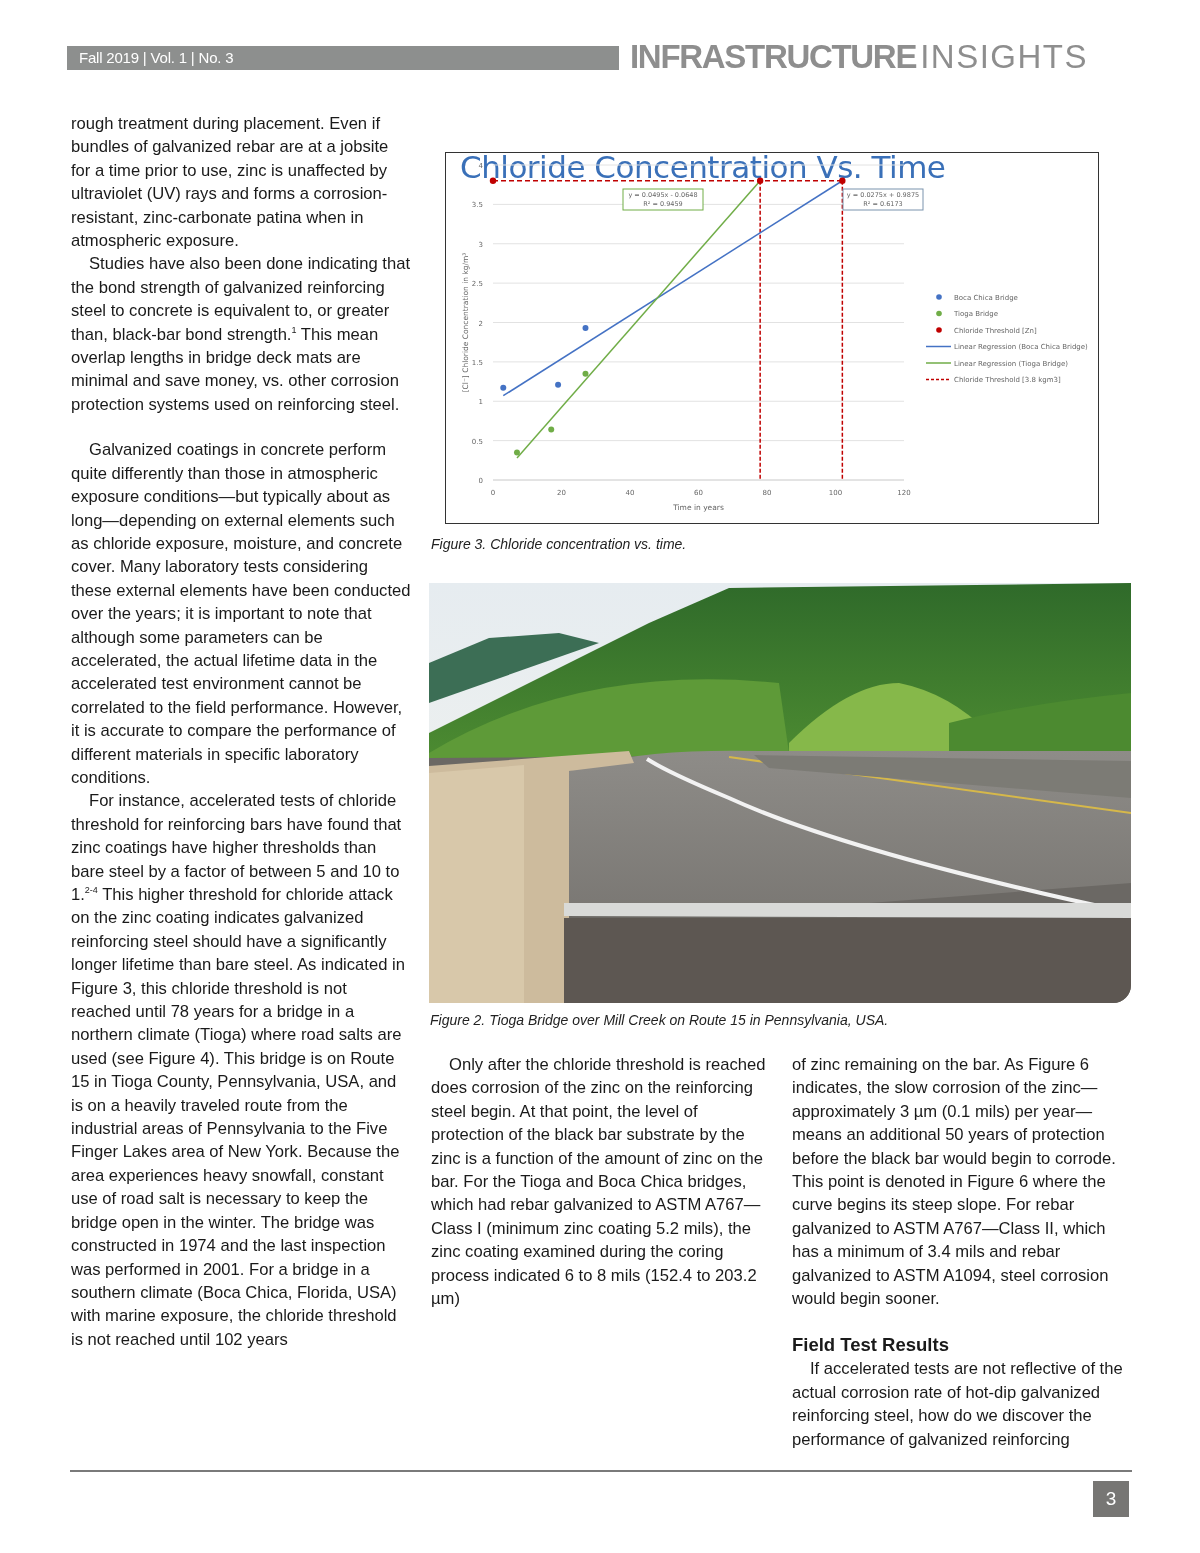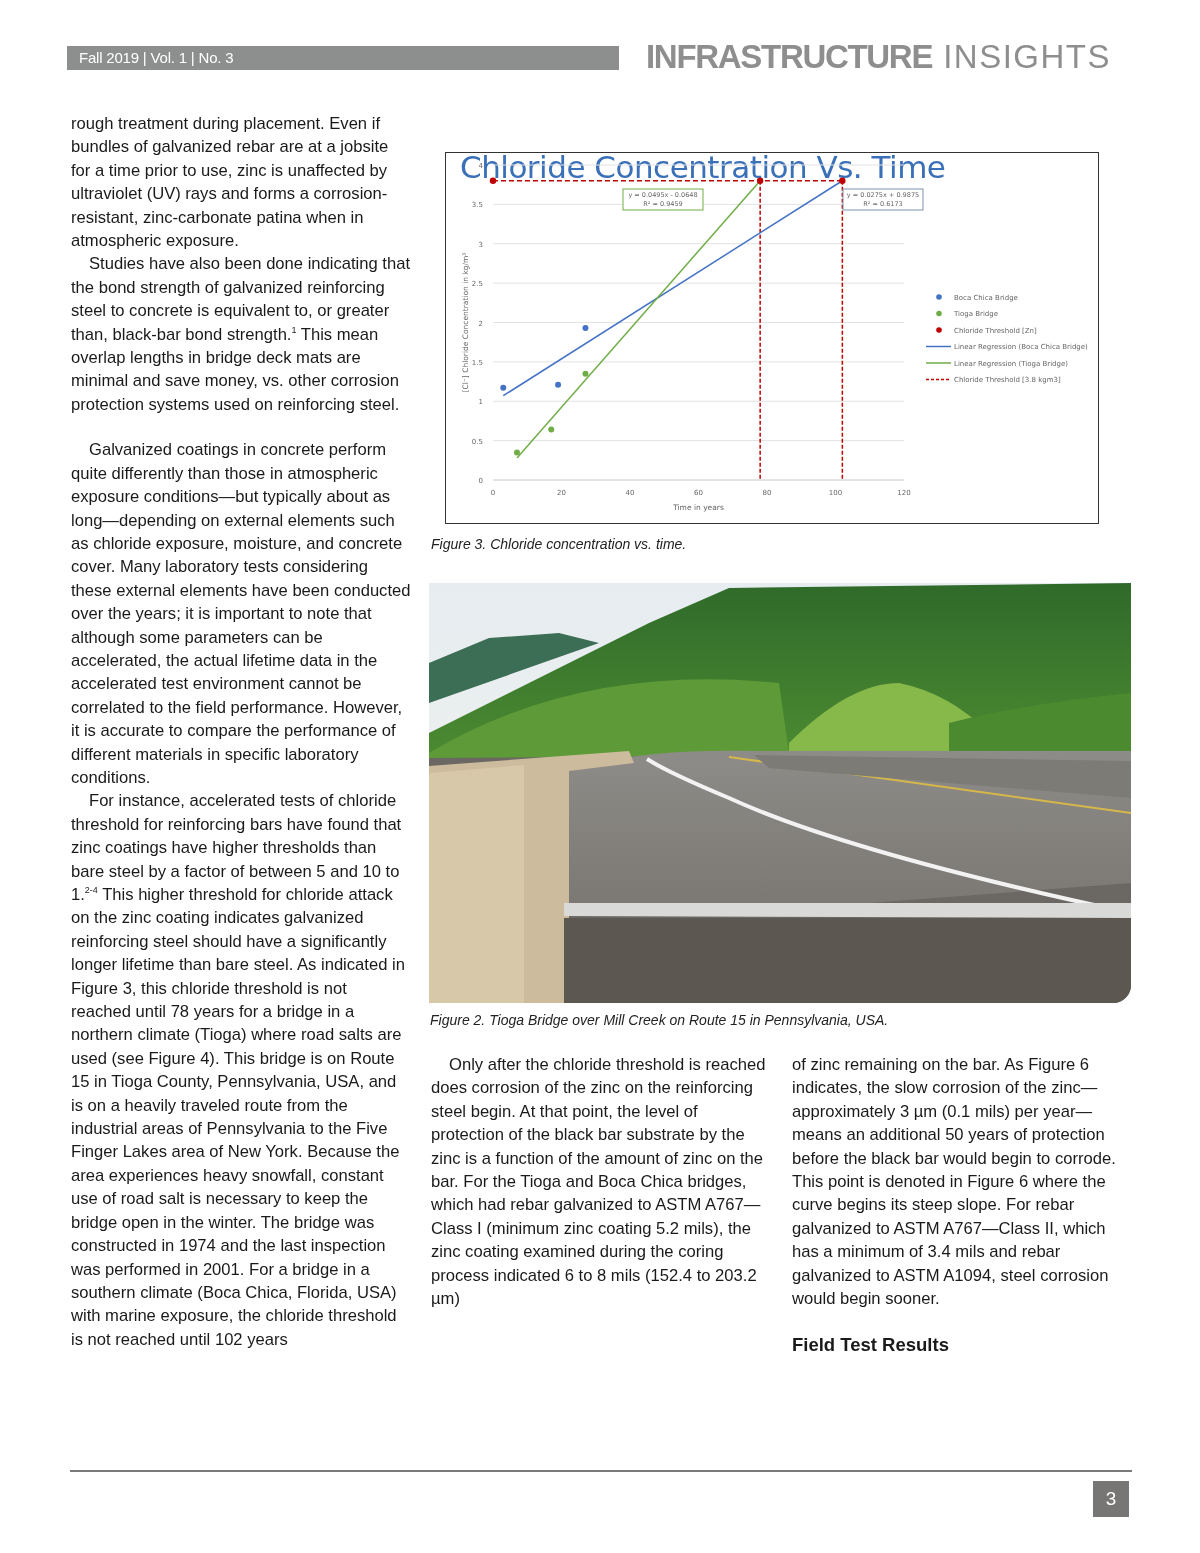--- a/index.html
+++ b/index.html
@@ -1,22 +1,22 @@
 <!DOCTYPE html>
 <html><head>
 <meta charset="utf-8">
 <style>
   html, body { margin:0; padding:0; background:#ffffff; }
   body { width:1200px; height:1553px; position:relative; overflow:hidden;
          font-family:"Liberation Sans", sans-serif; color:#1a1a1a; }
   .header-bar { position:absolute; left:67px; top:46px; width:552px; height:24px; background:#8d8f8e; }
   .header-bar span { position:absolute; left:12px; top:3px; color:#fff; font-size:15px; letter-spacing:-0.2px; }
   .masthead { position:absolute; left:630px; top:38px; font-size:33px; color:#8e8e8e; letter-spacing:-0.5px; white-space:nowrap; }
-  .masthead b { font-weight:bold; letter-spacing:-1.3px;margin-left:16px; }
-  .masthead span.light { font-weight:normal; letter-spacing:1.5px; margin-left:11px; }
+  .masthead b { font-weight:bold; letter-spacing:-1.3px; }
+  .masthead span.light { font-weight:normal; letter-spacing:1.5px; margin-left:4px; }
   .col { position:absolute; font-size:16.6px; line-height:23.4px; }
   .col p { margin:0; }
   .col p.ind { text-indent:18px; }
   .col h3 { margin:0; font-size:18.5px; font-weight:bold; line-height:25px; }
   sup { font-size:9px; line-height:0; vertical-align:7px; }
   .col1 { left:71px; top:112px; width:340px; }
   .col2 { left:431px; top:1053px; width:340px; }
   .col3 { left:792px; top:1053px; width:340px; }
   .chart-title { position:absolute; left:460px; top:104px; font-size:31px; color:#3a70b8; font-family:"DejaVu Sans", sans-serif; letter-spacing:-0.5px;margin-top:45px; }
   .chart-box { position:absolute; left:445px; top:152px; width:652px; height:370px; border:1.5px solid #333; }
@@ -151,16 +151,17 @@
 </div>
 
 <div class="col col2">
   <p class="ind">Only after the chloride threshold is reached does corrosion of the zinc on the reinforcing steel begin. At that point, the level of protection of the black bar substrate by the zinc is a function of the amount of zinc on the bar. For the Tioga and Boca Chica bridges, which had rebar galvanized to ASTM A767—Class I (minimum zinc coating 5.2 mils), the zinc coating examined during the coring process indicated 6 to 8 mils (152.4 to 203.2 µm)</p>
 </div>
 
 <div class="col col3">
   <p>of zinc remaining on the bar. As Figure 6 indicates, the slow corrosion of the zinc—approximately 3 µm (0.1 mils) per year—means an additional 50 years of protection before the black bar would begin to corrode. This point is denoted in Figure 6 where the curve begins its steep slope. For rebar galvanized to ASTM A767—Class II, which has a minimum of 3.4 mils and rebar galvanized to ASTM A1094, steel corrosion would begin sooner.</p>
   <div style="height:22px"></div>
   <h3>Field Test Results</h3>
+  <p class="ind">If accelerated tests are not reflective of the actual corrosion rate of hot-dip galvanized reinforcing steel, how do we discover the performance of galvanized reinforcing</p>
 </div>
 
 <div class="footer-rule"></div>
 <div class="page-num">3</div>
 
 </body></html>

